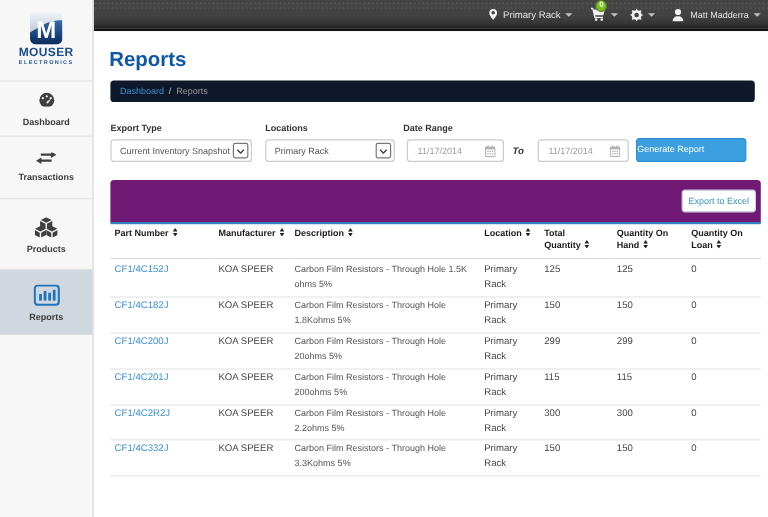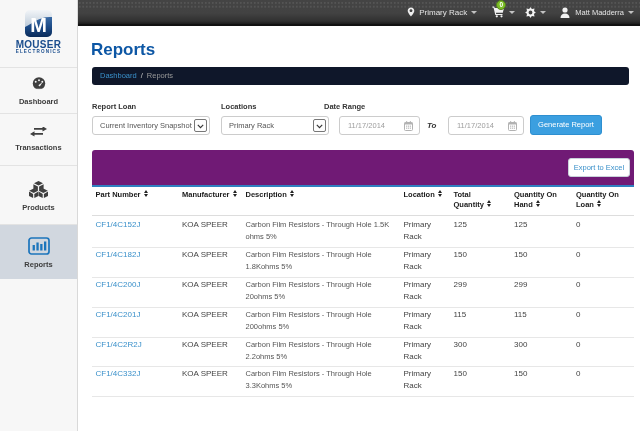--- a/index.html
+++ b/index.html
@@ -54,23 +54,23 @@
 
 .flabel { position:absolute; font-size:7.5px; font-weight:bold; color:#333; top:75.5px; }
 .ctrl { position:absolute; top:90px; height:19px; border:1px solid #ccc; border-radius:3px;
   background:#fff; font-size:7.5px; color:#555; }
 .sel { padding-left:7px; line-height:17px; }
 .selarrow { position:absolute; right:2px; top:2px; width:13px; height:13px; border:1px solid #777;
   border-radius:2px; text-align:center; line-height:12px; font-size:8px; color:#222; background:#fdfdfd; }
 .datein { color:#9d9d9d; padding-left:8px; line-height:17px; }
 .calico { position:absolute; right:6px; top:3.5px; opacity:0.75; }
 .tolbl { position:absolute; top:90px; left:349px; font-size:8px; font-weight:bold; color:#333; line-height:19px;font-style:italic; }
-.genbtn { position:absolute; left:452px; top:89px; width:72px; height:20px; background:#3b9fe0;
+.genbtn { position:absolute; left:452px; top:89px; width:92px; height:20px; background:#3b9fe0;
   border:1px solid #2e8fd0; border-radius:3px; color:#fff; font-size:7.5px;
-  text-align:center; line-height:18px; }
+  line-height:18px; }
 
 
 .panel { position:absolute; left:14px; right:6px; top:124px; }
 .pheading { height:36.5px; background:#701a75; border-radius:3px 3px 0 0; position:relative;
   border-bottom:2.5px solid #2e80c0; }
 .exportbtn { position:absolute; right:4px; top:8px; width:62px; height:19px; background:#fff;
   border:1px solid #c9d2da; border-radius:3px; color:#3a90ca; font-size:7.5px; text-align:center;
   line-height:17px; }
 
 table.grid { border-collapse:collapse; width:100%; table-layout:fixed; }
@@ -195,33 +195,33 @@
         <rect x="16" y="4.5" width="2.3" height="9" fill="#1c75bc"></rect>
       </svg>
       <div class="lbl">Reports</div>
     </div>
   </div>
 
   <div class="main">
     <h1 class="title">Reports</h1>
     <div class="crumb"><a>Dashboard</a><span class="sep">/</span>Reports</div>
 
-    <div class="flabel" style="left:14px">Report Loan</div>
+    <div class="flabel" style="left:14px">Export Type</div>
     <div class="ctrl sel" style="left:14px; width:118px;">Current Inventory Snapshot
       <span class="selarrow"><svg width="7" height="5" viewBox="0 0 7 5" style="margin-top:4px">
             <path d="M0.8 0.8 L3.5 3.6 L6.2 0.8" stroke="#333" stroke-width="1.1" fill="none"></path>
           </svg></span></div>
 
     <div class="flabel" style="left:143px">Locations</div>
     <div class="ctrl sel" style="left:143px; width:108px;">Primary Rack
       <span class="selarrow"><svg width="7" height="5" viewBox="0 0 7 5" style="margin-top:4px">
             <path d="M0.8 0.8 L3.5 3.6 L6.2 0.8" stroke="#333" stroke-width="1.1" fill="none"></path>
           </svg></span></div>
 
-    <div class="flabel" style="left:246px">Date Range</div>
+    <div class="flabel" style="left:258px">Date Range</div>
     <div class="ctrl datein" style="left:261px; width:81px;">11/17/2014
       <svg class="calico" width="9" height="10" viewBox="0 0 9 10">
           <rect x="0.5" y="1.5" width="8" height="8" rx="1" fill="none" stroke="#999"></rect>
           <rect x="0.5" y="1.5" width="8" height="2" fill="#999"></rect>
           <rect x="2" y="0.2" width="1.2" height="2" fill="#999"></rect>
           <rect x="5.8" y="0.2" width="1.2" height="2" fill="#999"></rect>
           <g fill="#999">
             <rect x="2" y="4.6" width="1.2" height="1.1"></rect>
             <rect x="3.9" y="4.6" width="1.2" height="1.1"></rect>
             <rect x="5.8" y="4.6" width="1.2" height="1.1"></rect>

